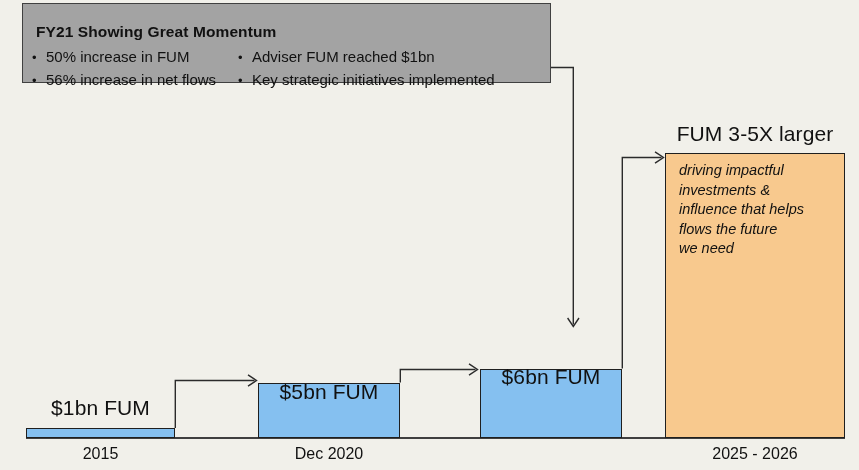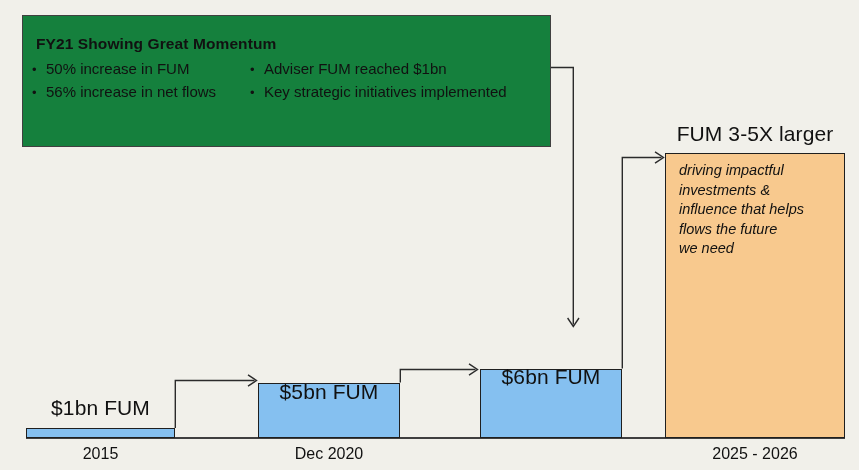--- a/index.html
+++ b/index.html
@@ -6,30 +6,30 @@
   body{font-family:"Liberation Sans", sans-serif; color:var(--text,#111);}
   .stage{
     position:relative; width:859px; height:470px; overflow:hidden;
     background:var(--background,#F1F0EA);
   }
   .overlay{position:absolute; left:0; top:0; width:859px; height:470px; pointer-events:none;}
   .overlay path, .overlay polyline{fill:none; stroke:var(--line,#2b2b2b); stroke-width:1.4;}
   .overlay .baseline{stroke:#3f3f3f; stroke-width:2;}
 
   .callout{
-    position:absolute; left:22px; top:15px; width:529px; height:132px;
-    background:#15803d; border:1.5px solid var(--box-border,#404040);
+    position:absolute; left:22px; top:3px; width:529px; height:80px;
+    background:#a3a3a3; border:1.5px solid var(--box-border,#404040);
     box-sizing:border-box; padding:18px 0 0 0;
   }
   .callout-title{
     margin:0 0 4px 13px; font-size:15.5px; font-weight:700; line-height:20px;
     letter-spacing:0.1px;
   }
   .callout-cols{
-    display:grid; grid-template-columns:206px auto; margin-left:9px;gap:12px;
+    display:grid; grid-template-columns:206px auto; margin-left:9px;
   }
   .bullets{list-style:none; margin:0; padding:0;}
   .bullets li{
     display:flex; align-items:baseline; font-size:15px; line-height:21.5px;
   }
   .bullets li::before{
     content:"\2022"; font-size:13px; width:14px; flex:0 0 14px; text-align:left;
   }
 
   .bar{position:absolute; box-sizing:border-box; border:1.3px solid #1f1f1f;}

